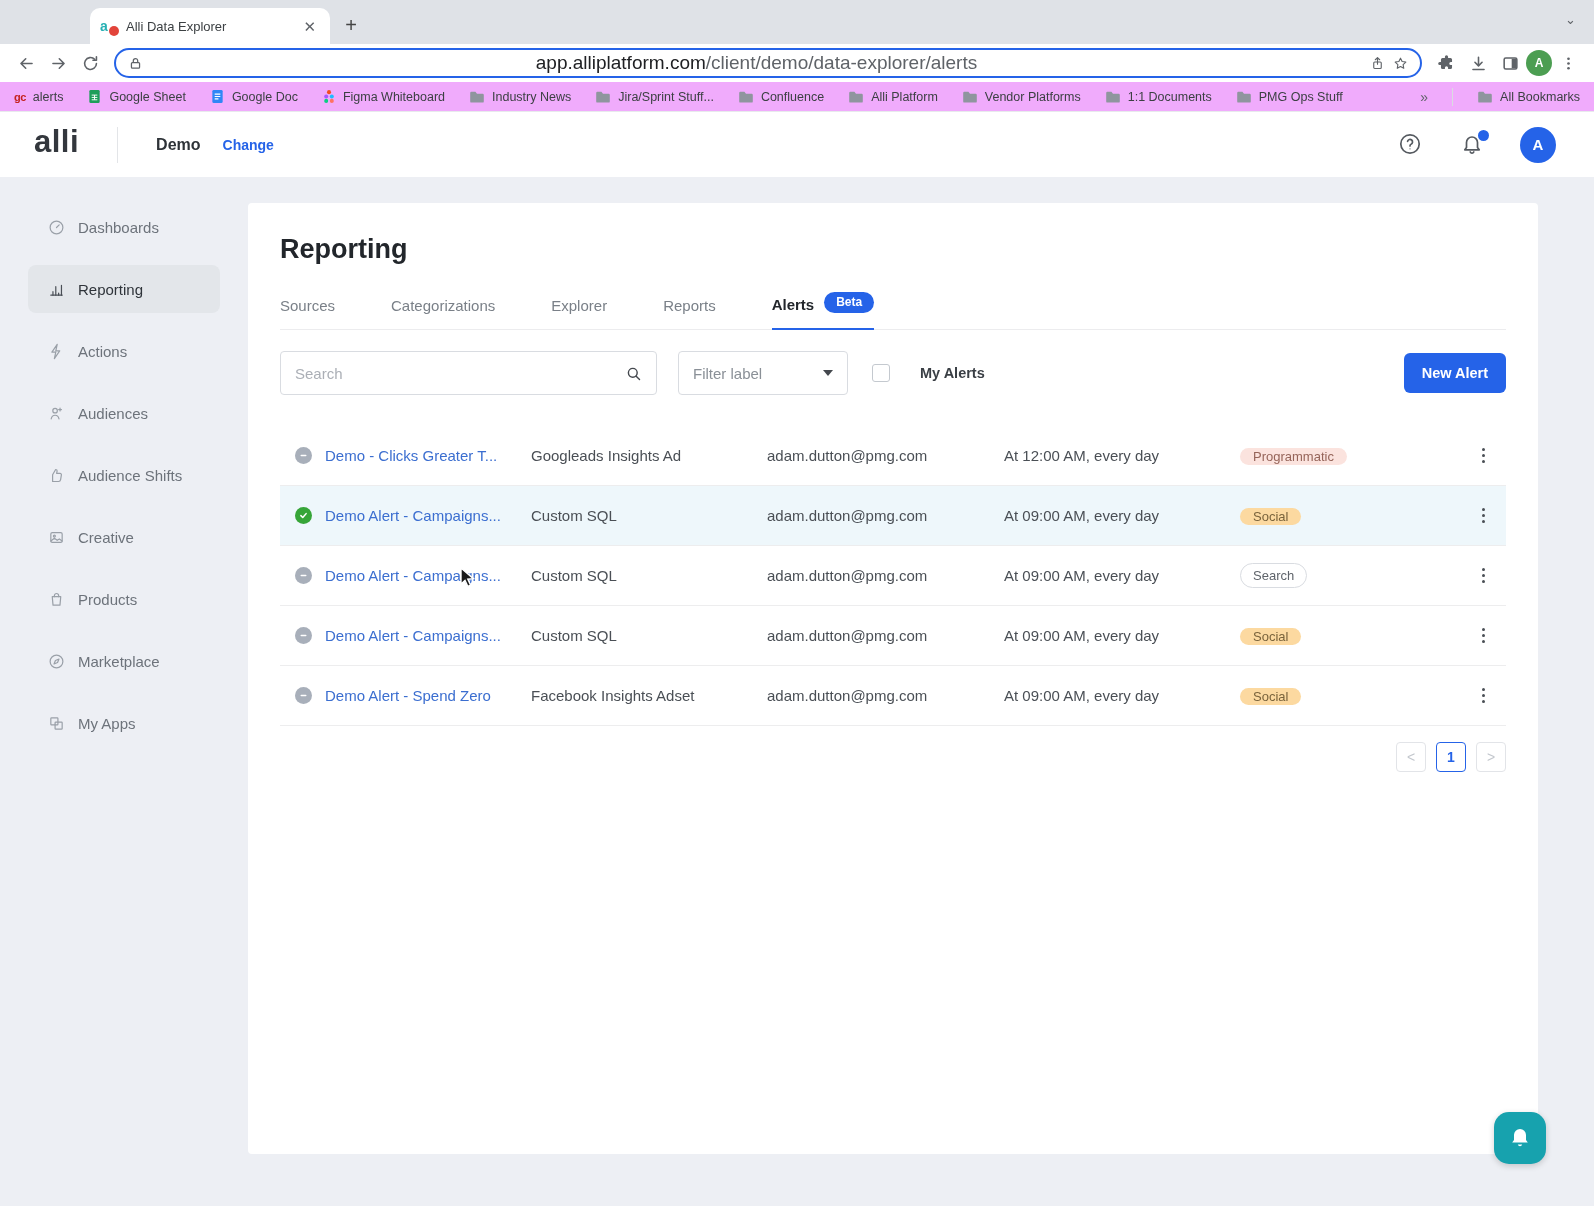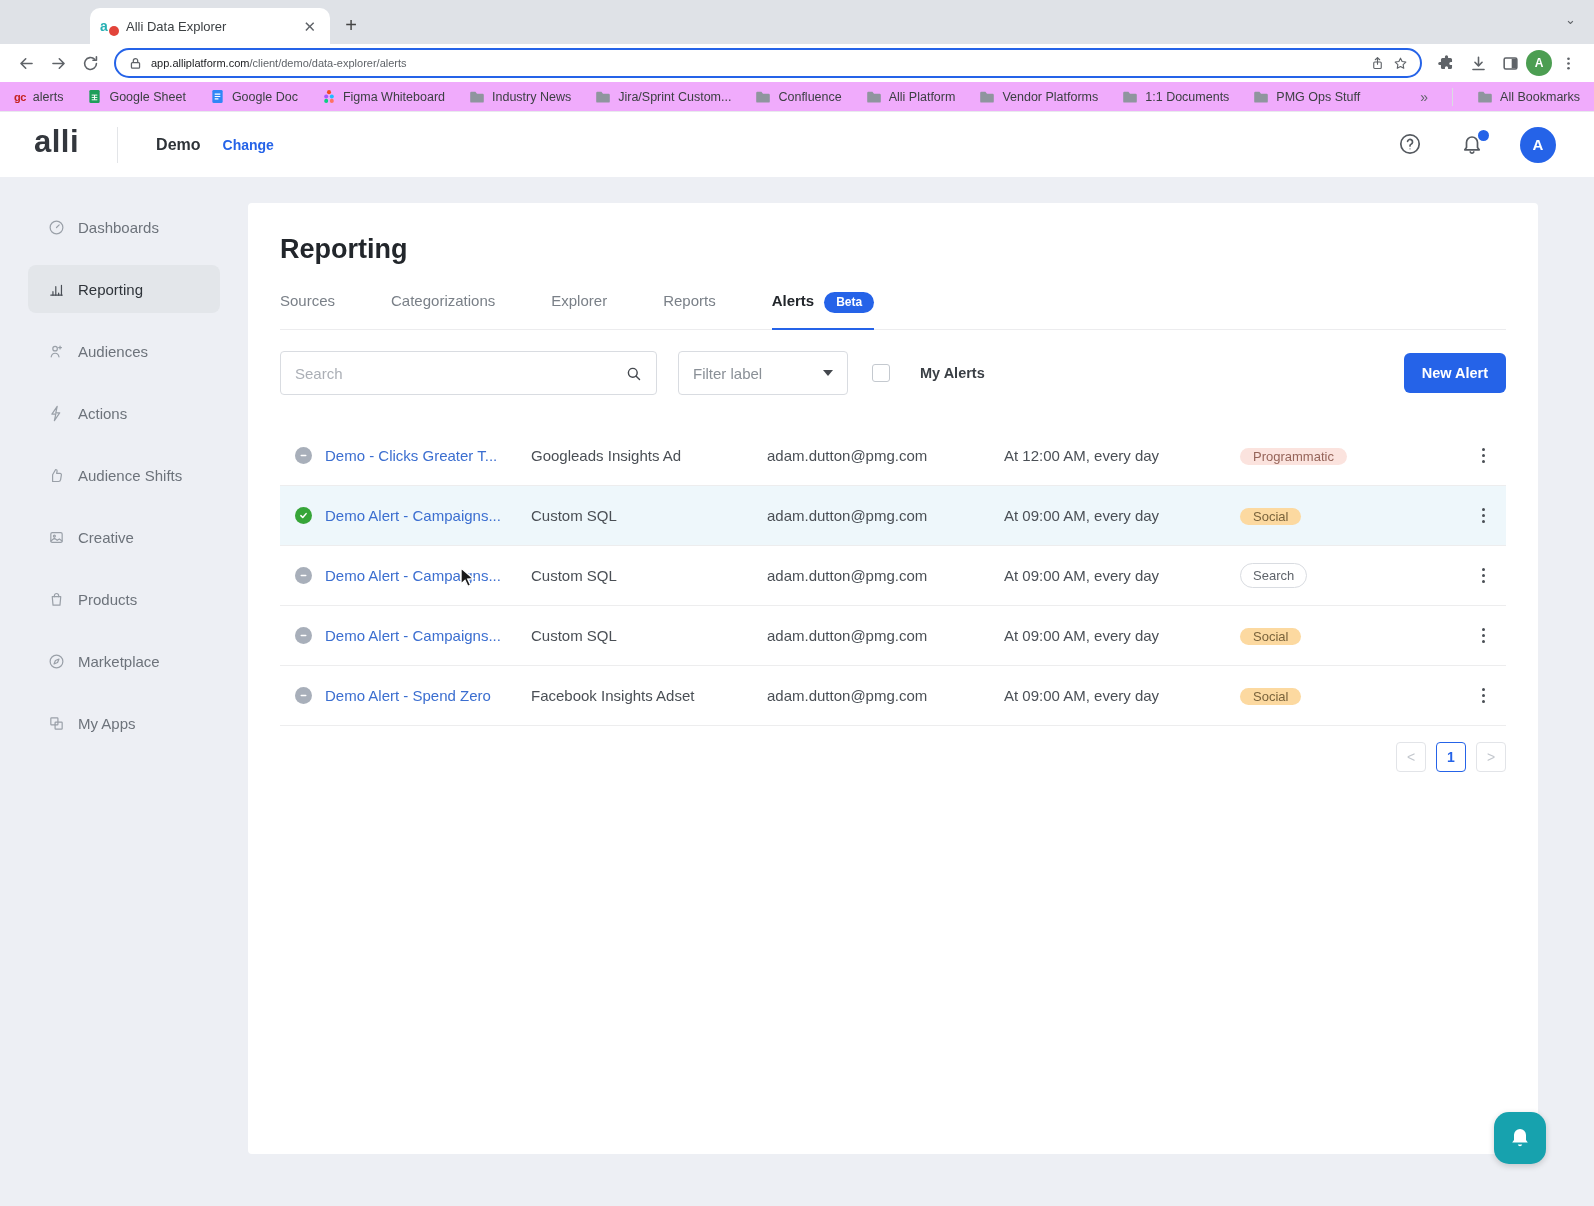--- a/index.html
+++ b/index.html
@@ -20,21 +20,21 @@
   .newtab-btn { position:absolute; left:338px; top:12px; width:26px; height:26px; color:#444; font-size:20px;
     display:flex; align-items:center; justify-content:center; }
   .strip-chevron { position:absolute; right:18px; top:12px; color:#5f6368; font-size:13px; }
 
   .toolbar { height:38px; background:#fff; display:flex; align-items:center; padding:0 10px; }
   .tb-icon { width:32px; height:32px; display:flex; align-items:center; justify-content:center; color:#5f6368; flex:0 0 auto; }
   .tb-icon svg { width:19px; height:19px; }
   .urlbar { flex:1; height:30px; border-radius:16px; border:2px solid var(--accent); background:#fff;
     display:flex; align-items:center; padding:0 12px; margin:0 8px; gap:8px; min-width:0; }
   .urlbar svg { width:15px; height:15px; color:#5f6368; flex:0 0 auto; }
-  .url-text { flex:1; font-size:11px; white-space:nowrap; overflow:hidden; }
+  .url-text { flex:1; font-size:19px; white-space:nowrap; overflow:hidden;text-align:center; }
   .url-domain { color:#202124; }
   .url-path { color:#5f6368; }
   .avatar-chrome { width:26px; height:26px; border-radius:50%; background:var(--avatar-green); color:#fff;
     font-size:12px; font-weight:700; display:flex; align-items:center; justify-content:center; }
 
   .bookmarks { height:30px; background:#f0abfc; border-bottom:1px solid #e8eaed; display:flex; align-items:center;
     padding:0 14px; gap:24px; }
   .bm-item { display:flex; align-items:center; gap:7px; font-size:12.5px; color:#3c4043; white-space:nowrap; }
   .bm-item svg { flex:0 0 auto; }
   .bm-gc { font-size:11px; font-weight:700; color:#c5221f; letter-spacing:-0.5px; }
@@ -62,21 +62,21 @@
     padding-left:20px; gap:13px; color:#6d737b; font-size:15px; }
   .side-item svg { width:17px; height:17px; color:#9aa0a8; flex:0 0 auto; }
   .side-item.active { background:#e3e6ea; color:#2f343a; font-weight:500; }
   .side-item.active svg { color:#4a4f56; }
 
   
   .maincard { position:absolute; left:248px; top:26px; width:1290px; height:951px; background:#fff;
     border-radius:4px; padding:0 32px; }
   .page-title { margin-top:31px; font-size:27px; font-weight:700; color:#22262b; }
   .tabs { margin-top:27px; display:flex; gap:56px; border-bottom:1px solid #ececee; }
-  .tab { font-size:15px; color:#7a8088; padding-bottom:15px; display:flex; align-items:flex-start; gap:10px; }
+  .tab { font-size:15px; color:#7a8088; padding-bottom:15px; display:flex; align-items:flex-end; gap:10px; }
   .tab.active { color:#22262b; font-weight:600; border-bottom:2px solid var(--accent); margin-bottom:-1px; }
   .beta-badge { background:var(--accent); color:#fff; font-size:12px; font-weight:600; padding:4px 12px;
     border-radius:999px; line-height:1.1; }
 
   .controls { margin-top:21px; display:flex; align-items:center; }
   .search-box { width:377px; height:44px; border:1px solid #d9dce1; border-radius:4px; display:flex;
     align-items:center; padding:0 14px; }
   .search-box input { border:none; outline:none; flex:1; font-size:15px; color:#333;
     font-family:"Liberation Sans", sans-serif; }
   .search-box input::placeholder { color:#abafb6; }
@@ -234,21 +234,21 @@
         <div class="bm-item">
           <svg width="16" height="14" viewBox="0 0 20 16">
             <path d="M1.5 3A1.5 1.5 0 0 1 3 1.5h5l2 2.5h7A1.5 1.5 0 0 1 18.5 5.5v8A1.5 1.5 0 0 1 17 15H3a1.5 1.5 0 0 1-1.5-1.5V3z" fill="#8f959e"></path>
           </svg>
           <span>Industry News</span>
         </div>
         <div class="bm-item">
           <svg width="16" height="14" viewBox="0 0 20 16">
             <path d="M1.5 3A1.5 1.5 0 0 1 3 1.5h5l2 2.5h7A1.5 1.5 0 0 1 18.5 5.5v8A1.5 1.5 0 0 1 17 15H3a1.5 1.5 0 0 1-1.5-1.5V3z" fill="#8f959e"></path>
           </svg>
-          <span>Jira/Sprint Custom...</span>
+          <span>Jira/Sprint Stuff...</span>
         </div>
         <div class="bm-item">
           <svg width="16" height="14" viewBox="0 0 20 16">
             <path d="M1.5 3A1.5 1.5 0 0 1 3 1.5h5l2 2.5h7A1.5 1.5 0 0 1 18.5 5.5v8A1.5 1.5 0 0 1 17 15H3a1.5 1.5 0 0 1-1.5-1.5V3z" fill="#8f959e"></path>
           </svg>
           <span>Confluence</span>
         </div>
         <div class="bm-item">
           <svg width="16" height="14" viewBox="0 0 20 16">
             <path d="M1.5 3A1.5 1.5 0 0 1 3 1.5h5l2 2.5h7A1.5 1.5 0 0 1 18.5 5.5v8A1.5 1.5 0 0 1 17 15H3a1.5 1.5 0 0 1-1.5-1.5V3z" fill="#8f959e"></path>
@@ -319,31 +319,31 @@
         </div>
         <div class="side-item active">
           <svg viewBox="0 0 24 24" fill="none" stroke="currentColor" stroke-width="1.7" stroke-linecap="round" stroke-linejoin="round">
             <path d="M4 20h16"></path>
             <path d="M7 20v-5M11 20V8M15 20v-3M19 20V6"></path>
           </svg>
           <span>Reporting</span>
         </div>
         <div class="side-item">
           <svg viewBox="0 0 24 24" fill="none" stroke="currentColor" stroke-width="1.7" stroke-linecap="round" stroke-linejoin="round">
+            <path d="M13 2 5.5 13H11l-2 9 7.5-11H11l2-9z"></path>
+          </svg>
+          <span>Actions</span>
+        </div>
+        <div class="side-item">
+          <svg viewBox="0 0 24 24" fill="none" stroke="currentColor" stroke-width="1.7" stroke-linecap="round" stroke-linejoin="round">
             <circle cx="10" cy="8" r="3.2"></circle>
             <path d="M4.5 19.5c.7-3.2 3-5 5.5-5s4.8 1.8 5.5 5"></path>
             <path d="M17 4.5v4M15 6.5h4"></path>
           </svg>
           <span>Audiences</span>
-        </div>
-        <div class="side-item">
-          <svg viewBox="0 0 24 24" fill="none" stroke="currentColor" stroke-width="1.7" stroke-linecap="round" stroke-linejoin="round">
-            <path d="M13 2 5.5 13H11l-2 9 7.5-11H11l2-9z"></path>
-          </svg>
-          <span>Actions</span>
         </div>
         <div class="side-item">
           <svg viewBox="0 0 24 24" fill="none" stroke="currentColor" stroke-width="1.7" stroke-linecap="round" stroke-linejoin="round">
             <path d="M6.5 11v9.5M6.5 11l4.3-7.5c1.1 0 2.1.9 2.1 2.1L12.2 9h4.8c1.2 0 2.1 1 1.9 2.2l-1.1 6.6c-.2 1.2-1.1 2.7-2.8 2.7H6.5"></path>
           </svg>
           <span>Audience Shifts</span>
         </div>
         <div class="side-item">
           <svg viewBox="0 0 24 24" fill="none" stroke="currentColor" stroke-width="1.7" stroke-linecap="round" stroke-linejoin="round">
             <rect x="4" y="5" width="16" height="14" rx="2"></rect>

